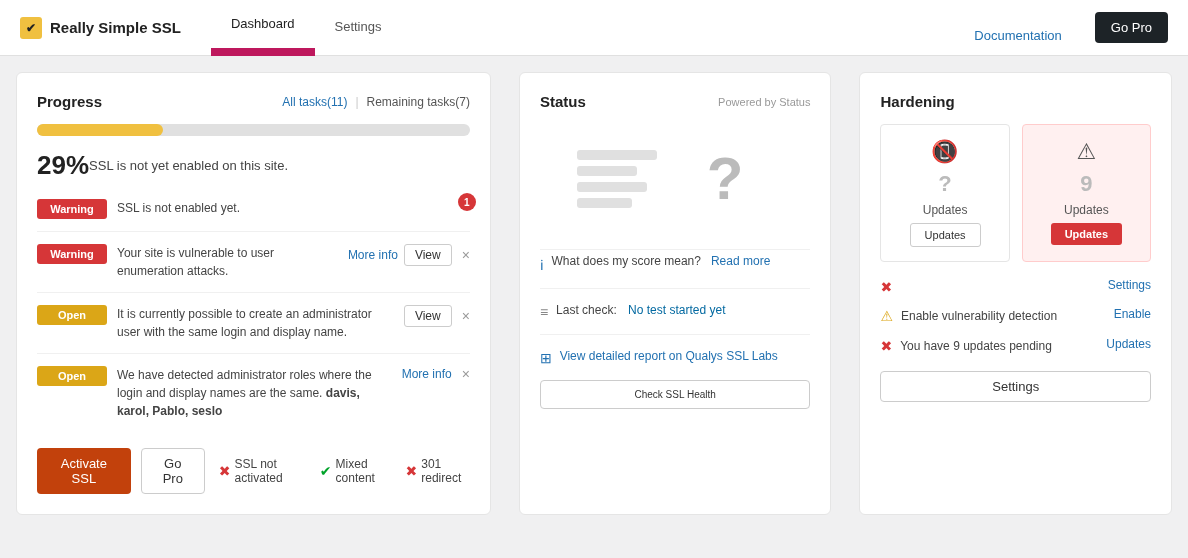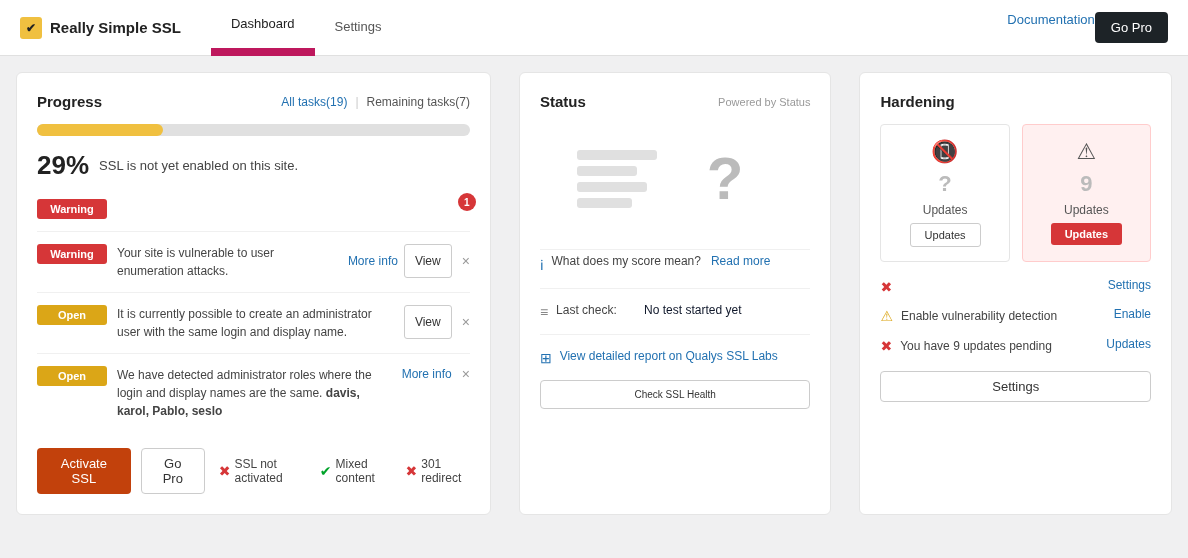--- a/index.html
+++ b/index.html
@@ -5,21 +5,21 @@
     * { box-sizing: border-box; margin: 0; padding: 0; }
     body { font-family: -apple-system, BlinkMacSystemFont, 'Segoe UI', Arial, sans-serif; background: #f0f0f1; font-size: 13px; color: #333; }
 
     
     .topbar { background: #fff; display: flex; align-items: center; padding: 0 20px; height: 56px; border-bottom: 1px solid #e0e0e0; }
     .logo { display: flex; align-items: center; gap: 8px; font-weight: 700; font-size: 15px; color: #222; margin-right: 30px; }
     .logo-icon { background: #f0c040; border-radius: 3px; width: 22px; height: 22px; display: flex; align-items: center; justify-content: center; font-size: 12px; }
     .nav-tabs { display: flex; gap: 0; }
     .nav-tab { padding: 0 20px; height: 56px; display: flex; align-items: center; font-size: 13px; color: #555; cursor: pointer; border-bottom: 3px solid transparent; }
     .nav-tab.active { color: #222; border-bottom: 8px solid #be185d; font-weight: 500; }
-    .topbar-right { margin-left: auto; display: flex; align-items: flex-start; gap: 0; }
+    .topbar-right { margin-left: auto; display: flex; align-items: flex-end; gap: 33px; }
     .doc-link { color: #2271b1; font-size: 13px; text-decoration: none; cursor: pointer; }
     .gopro-btn { background: #1d2327; color: #fff; border: none; padding: 8px 16px; border-radius: 4px; font-size: 13px; cursor: pointer; font-weight: 500; }
 
     
     .main { padding: 16px; display: flex; gap: 28px; }
 
     
     .card { background: #fff; border-radius: 6px; padding: 20px; border: 1px solid #e5e5e5; }
     .card-progress { flex: 1.6; min-width: 0; }
     .card-status { flex: 1; min-width: 0; }
@@ -28,36 +28,36 @@
     
     .card-header { display: flex; align-items: center; justify-content: space-between; margin-bottom: 14px; }
     .card-title { font-size: 15px; font-weight: 600; color: #222; }
     .header-links { display: flex; align-items: center; gap: 8px; font-size: 12px; color: #555; }
     .header-links a { color: #2271b1; text-decoration: none; cursor: pointer; }
     .header-divider { color: #ccc; }
 
     .progress-bar-track { background: #e0e0e0; height: 12px; border-radius: 6px; margin-bottom: 14px; }
     .progress-bar-fill { background: #f0c040; height: 12px; border-radius: 6px; width: 29%; }
 
-    .progress-percent { font-size: 26px; font-weight: 700; color: #222; margin-right: 10px; }
+    .progress-percent { font-size: 26px; font-weight: 700; color: #222; }
     .progress-label { font-size: 13px; color: #444; }
     .progress-summary { display: flex; align-items: center; margin-bottom: 18px; }
 
     
     .issue-list { display: flex; flex-direction: column; gap: 12px; }
     .issue-item { display: flex; align-items: flex-start; gap: 10px; padding-bottom: 12px; border-bottom: 1px solid #f0f0f0; position: relative; }
     .issue-item:last-child { border-bottom: none; }
     .badge { padding: 4px 10px; border-radius: 3px; font-size: 11px; font-weight: 700; color: #fff; white-space: nowrap; min-width: 70px; text-align: center; }
     .badge-warning { background: #d63638; }
     .badge-open { background: #dba617; }
     .issue-text { flex: 1; font-size: 12px; color: #444; line-height: 1.5; }
     .issue-text strong { font-weight: 600; }
     .issue-actions { display: flex; align-items: center; gap: 6px; margin-left: auto; flex-shrink: 0; }
     .action-link { color: #2271b1; font-size: 12px; text-decoration: none; cursor: pointer; white-space: nowrap; }
-    .action-btn { border: 1px solid #ccc; background: #fff; padding: 9px 10px; border-radius: 3px; font-size: 12px; cursor: pointer; color: #333; }
+    .action-btn { border: 1px solid #ccc; background: #fff; padding: 3px 10px; border-radius: 3px; font-size: 12px; cursor: pointer; color: #333; }
     .action-close { color: #999; cursor: pointer; font-size: 14px; margin-left: 4px; }
     .issue-badge-num { position: absolute; right: -6px; top: -6px; background: #d63638; color: #fff; border-radius: 50%; width: 18px; height: 18px; font-size: 10px; display: flex; align-items: center; justify-content: center; font-weight: 700; }
 
     
     .card-footer { margin-top: 16px; display: flex; align-items: center; gap: 10px; }
     .activate-btn { background: #c2410c; color: #fff; border: none; padding: 8px 16px; border-radius: 4px; font-size: 13px; cursor: pointer; font-weight: 500; }
     .gopro-outline-btn { background: #fff; color: #333; border: 1px solid #ccc; padding: 7px 14px; border-radius: 4px; font-size: 13px; cursor: pointer; }
     .footer-status { display: flex; align-items: center; gap: 12px; margin-left: 4px; }
     .status-item { display: flex; align-items: center; gap: 4px; font-size: 12px; color: #444; }
     .dot-red { color: #d63638; font-size: 14px; }
@@ -123,37 +123,38 @@
     <button class="gopro-btn">Go Pro</button>
   </div>
 </div>
 
 <div class="main">
 
   <div class="card card-progress">
     <div class="card-header">
       <span class="card-title">Progress</span>
       <div class="header-links">
-        <a class="action-link">All tasks(19)</a>
+        <a class="action-link">All tasks(11)</a>
         <span class="header-divider">|</span>
         <span>Remaining tasks(7)</span>
       </div>
     </div>
     <div class="progress-bar-track">
       <div class="progress-bar-fill"></div>
     </div>
     <div class="progress-summary">
       <span class="progress-percent">29%</span>
       <span class="progress-label">SSL is not yet enabled on this site.</span>
     </div>
 
     <div class="issue-list" id="issue-list">
         <div class="issue-item">
           <span class="badge badge-warning">Warning</span>
           <span class="issue-badge-num">1</span>
+          <span class="issue-text">SSL is not enabled yet.</span>
         </div>
         <div class="issue-item">
           <span class="badge badge-warning">Warning</span>
           <span class="issue-text">Your site is vulnerable to user enumeration attacks.</span>
           <div class="issue-actions">
             <a class="action-link">More info</a>
             <button class="action-btn">View</button>
             <span class="action-close">×</span>
           </div>
         </div>
@@ -216,21 +217,21 @@
         <div class="status-row-content">
           <span>What does my score mean?&nbsp;&nbsp;</span>
           <a>Read more</a>
         </div>
       </div>
       <hr class="status-divider">
       <div class="status-row">
         <span class="status-row-icon" style="color:#888;">≡</span>
         <div class="status-row-content">
           <span>Last check:</span>
-          <span style="margin-left:24px;color:#0f172a;">No test started yet</span>
+          <span style="margin-left:8px;color:#0369a1;">No test started yet</span>
         </div>
       </div>
       <hr class="status-divider">
       <div class="status-row">
         <span class="status-row-icon" style="color:#2271b1;">⊞</span>
         <div class="status-row-content">
           <a>View detailed report on Qualys SSL Labs</a>
         </div>
       </div>
     </div>

